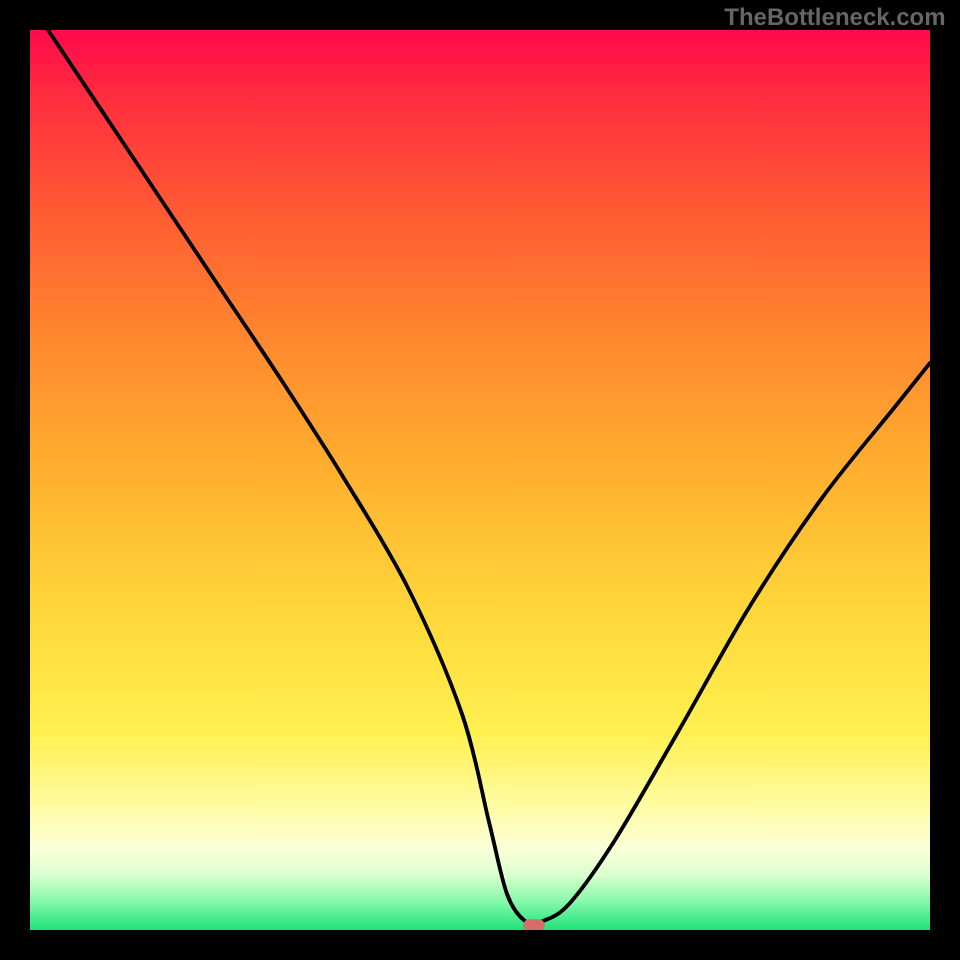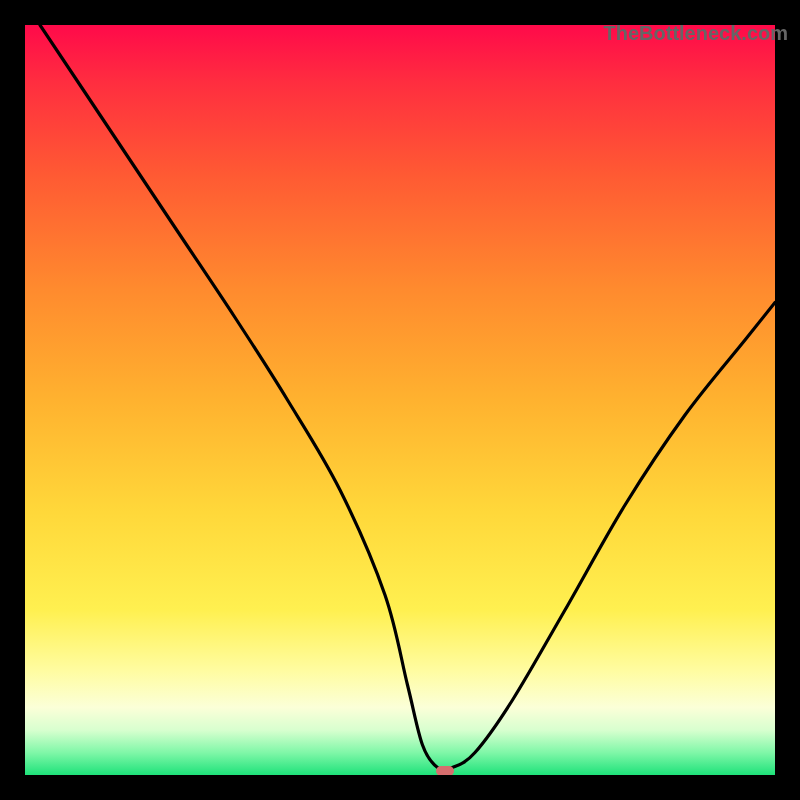--- a/index.html
+++ b/index.html
@@ -12,21 +12,20 @@
     position: relative;
   }
   .attribution {
     position: absolute;
     top: 4px;
     right: 12px;
     color: #666;
     font-size: 20px;
     font-weight: bold;
     z-index: 10;
-    margin-top: 18px;
   }
   .plot-area {
     position: absolute;
     left: 25px;
     top: 25px;
     width: 750px;
     height: 750px;
     overflow: hidden;
   }
   .gradient-bg {

